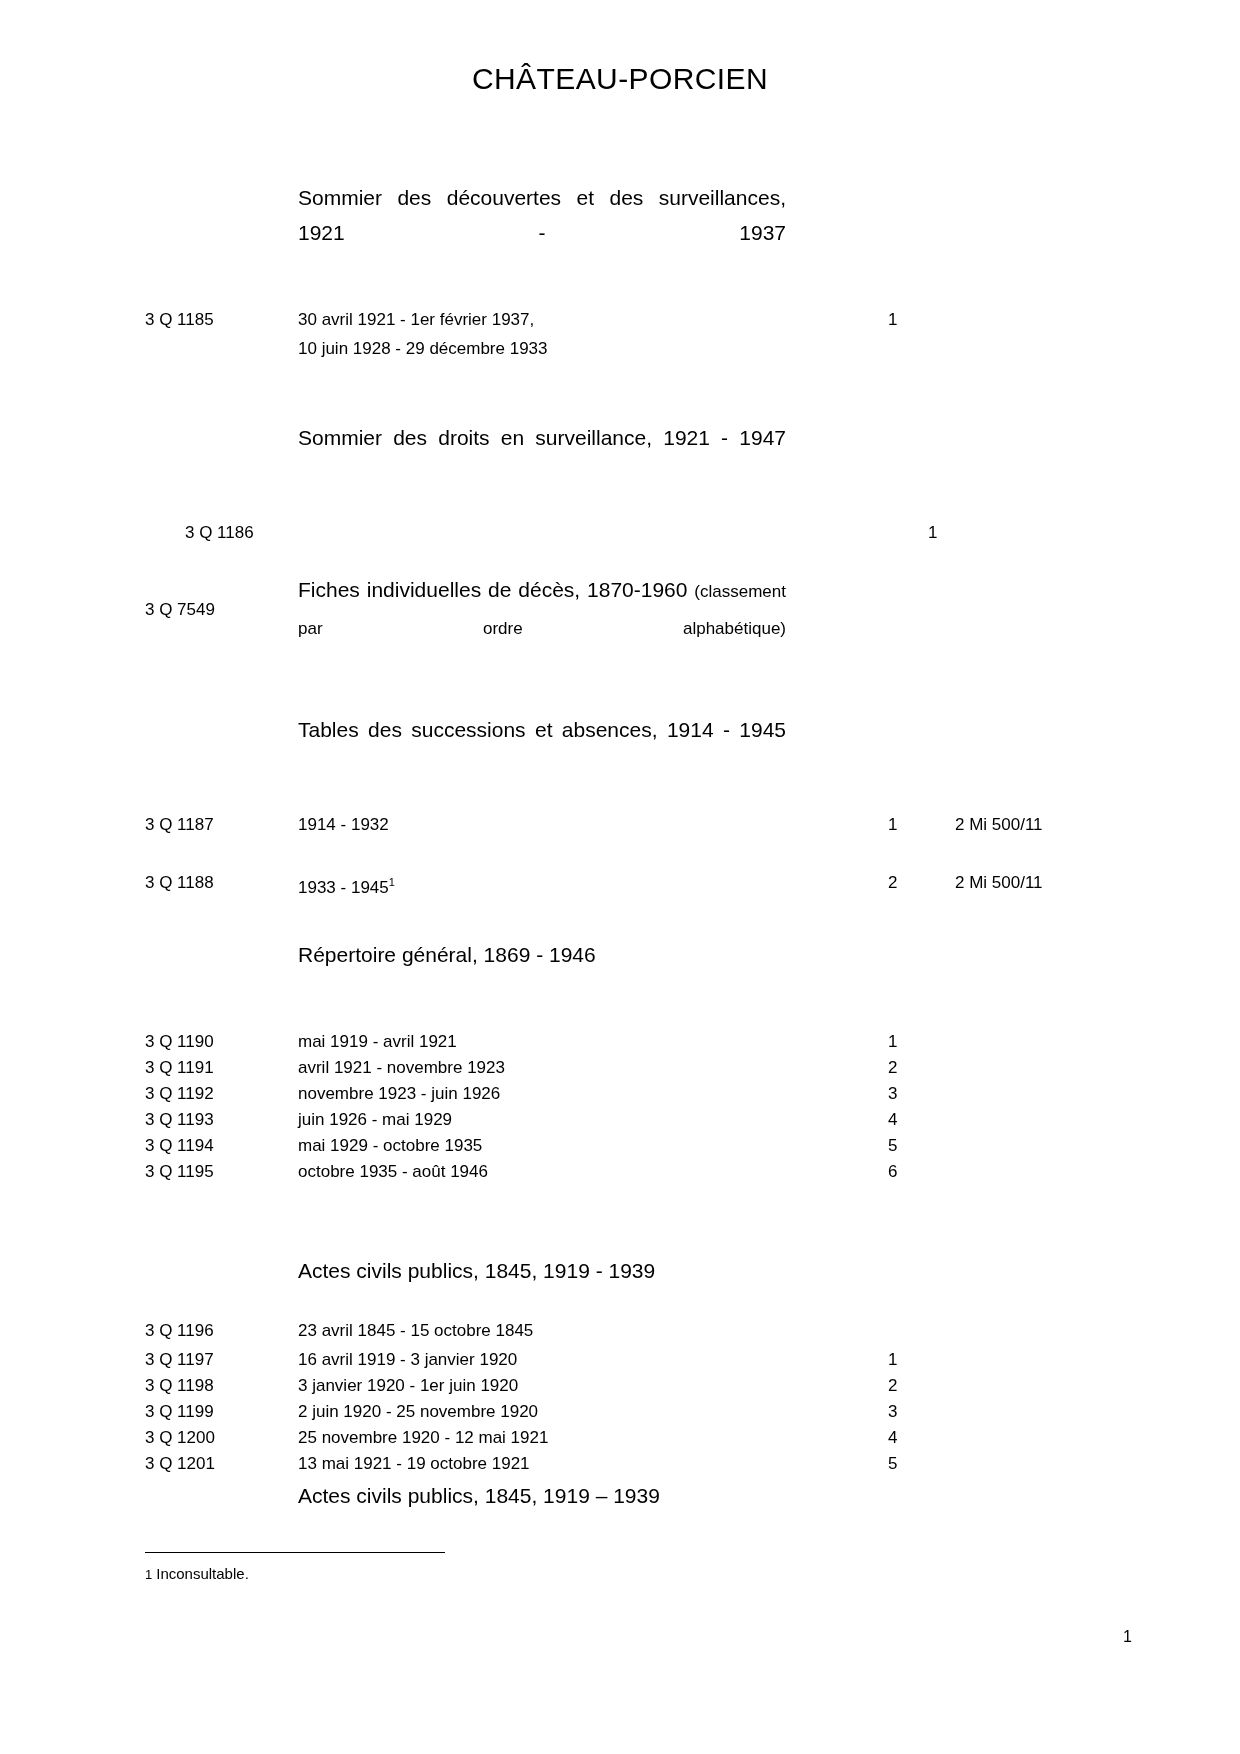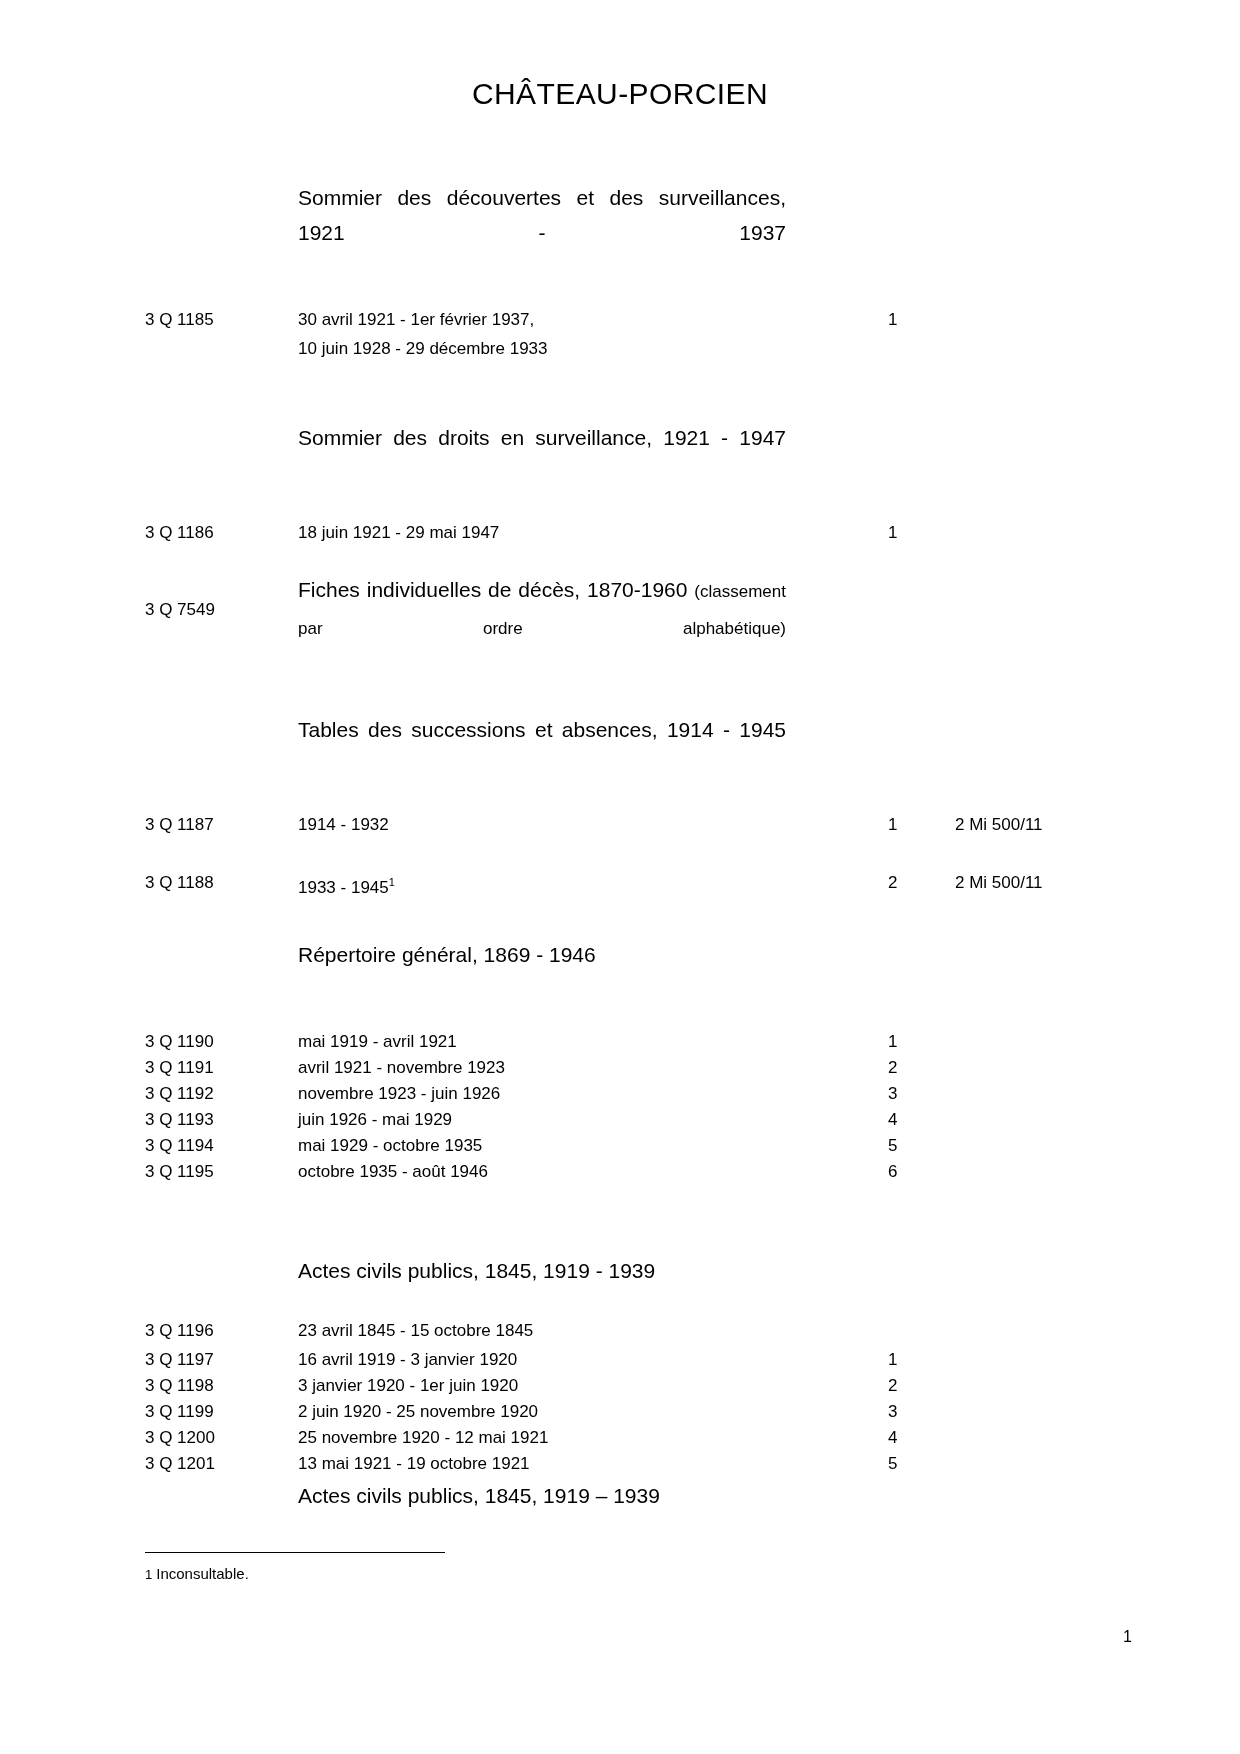--- a/index.html
+++ b/index.html
@@ -13,21 +13,21 @@
     font-family: "Liberation Sans", sans-serif;
     color: #000000;
     position: relative;
     overflow: hidden;
   }
   .page {
     position: relative;
     width: 1240px;
     height: 1754px;
     box-sizing: border-box;
-    padding: 15px;
+    padding: 0;
   }
   .doc-title {
     text-align: center;
     font-size: 30px;
     letter-spacing: 0.4px;
     margin: 0;
     padding-top: 62px;
     font-weight: normal;
   }
 
@@ -132,23 +132,22 @@
     <span class="num">1</span>
   </div>
   <div class="row" style="top:334px;">
     <span class="code"></span>
     <span class="desc">10 juin 1928 - 29 décembre 1933</span>
     <span class="num"></span>
   </div>
 
   <div class="section-head" style="top:420px;">Sommier des droits en surveillance, 1921 - 1947</div>
 
-  <div class="row" style="top:518px;">
+  <div class="row" style="top:518px;margin-left:40px;">
     <span class="code">3 Q 1186</span>
-    <span class="desc">18 juin 1921 - 29 mai 1947</span>
     <span class="num">1</span>
   </div>
 
   <div class="row" style="top:595px;height:auto;">
     <span class="code">3 Q 7549</span>
   </div>
   <div class="section-head" style="top:572px;"><span>Fiches individuelles de décès, 1870-1960 </span><span class="small">(classement par ordre alphabétique)</span></div>
 
   <div class="section-head" style="top:712px;">Tables des successions et absences, 1914 - 1945</div>
 

